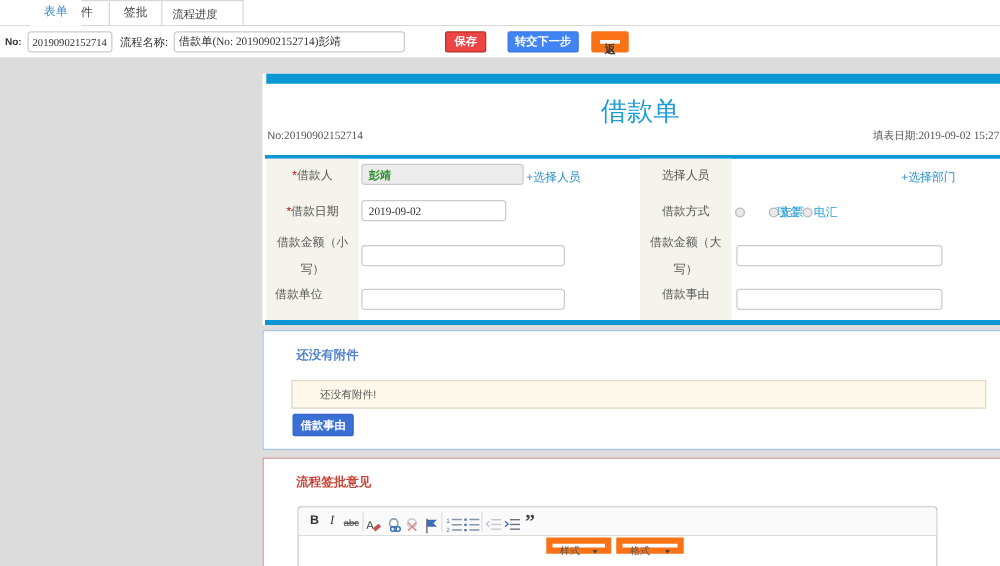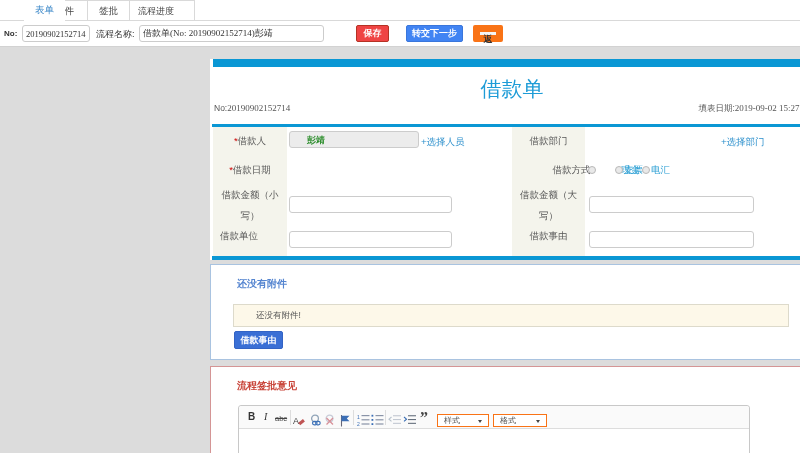--- a/index.html
+++ b/index.html
@@ -34,21 +34,21 @@
   font-size:21px; color:#1e9cd7; }
 #p1 .norow { position:absolute; left:4px; top:44px; width:597px; height:16px;
   font-size:8.5px; color:#555; }
 #p1 .norow .r { position:absolute; right:0; top:0; }
 #ftable { position:absolute; left:2px; top:65px; width:600px; height:136px;
   border-top:3px solid #0a97d4; border-bottom:4px solid #0a97d4; background:#fff; }
 .stripe { position:absolute; top:0; height:129px; background:#f4f4ec; }
 .flabel { position:absolute; font-size:9.5px; color:#555; text-align:center; line-height:10px; }
 .flabel .req { color:#c00; }
 .finput { position:absolute; height:17px; border:1px solid #ccc; border-radius:3px;
-  background:#fff; font-size:9px; color:#333; padding:0 17px; line-height:16px; }
+  background:#fff; font-size:9px; color:#333; padding:0 5px; line-height:16px; }
 .finput.dis { background:#ececec; color:#2f8f2f; font-weight:bold; }
 .flink { position:absolute; font-size:9.5px; color:#2b8fcc; }
 .radio { position:absolute; width:8px; height:8px; border-radius:50%;
   background:#e9e9e9; border:1px solid #b8b8b8; }
 .rlabel { position:absolute; font-size:9.5px; color:#2b9fd4; }
 
 
 #p2 { position:absolute; left:210px; top:264px; width:604px; height:96px; background:#fff;
   border:1px solid #a9c3e0; }
 #p2 .t { position:absolute; left:26px; top:12px; font-size:10px; font-weight:bold; color:#5585d0; }
@@ -62,21 +62,21 @@
 
 #p3 { position:absolute; left:210px; top:366px; width:604px; height:120px; background:#fff;
   border:1px solid #d49595; }
 #p3 .t { position:absolute; left:26px; top:12px; font-size:10px; font-weight:bold; color:#c9453a; }
 #editor { position:absolute; left:27px; top:38px; width:512px; height:90px;
   border:1px solid #c8c8c8; border-radius:3px; background:#fff; }
 #editor .tb { position:absolute; left:0; top:0; width:510px; height:23px; background:#fafafa;
   border-bottom:1px solid #ddd; border-radius:3px 3px 0 0; }
 .ti { position:absolute; top:3px; height:17px; color:#333; }
 .sep { position:absolute; top:4px; width:1px; height:15px; background:#ddd; }
-.dd { position:absolute; top:8px; height:13px; border:1px solid #f97316; background:#fff;
+.dd { position:absolute; top:24px; height:13px; border:5px solid #f97316; background:#fff;
   font-size:8px; color:#555; line-height:12px; padding-left:6px; }
 .dd .arr { position:absolute; right:6px; top:4.5px; width:0; height:0;
   border-left:2.5px solid transparent; border-right:2.5px solid transparent; border-top:3.5px solid #444; }
 </style>
 </head>
 <body>
 <div id="stage">
 
   <div id="tabs">
     <div class="bline"></div>
@@ -105,25 +105,26 @@
       <span>No:<span style="font-family:'Liberation Serif',serif;font-size:9px;">20190902152714</span></span>
       <span class="r">填表日期:<span style="font-family:'Liberation Serif',serif;font-size:9px;">2019-09-02 15:27:14</span></span>
     </div>
     <div id="ftable">
       <div class="stripe" style="left:1px;width:74px;"></div>
       <div class="stripe" style="left:300px;width:73px;"></div>
 
       <div class="flabel" style="left:1px;width:74px;top:9px;"><span class="req">*</span>借款人</div>
       <div class="finput dis" style="left:77px;width:130px;top:4px;">彭靖</div>
       <div class="flink" style="left:209px;top:9px;">+选择人员</div>
-      <div class="flabel" style="left:300px;width:73px;top:9px;">借款部门</div>
+      <div class="flabel" style="left:300px;width:73px;top:9px;">选择人员</div>
       <div class="flink" style="left:509px;top:9px;">+选择部门</div>
 
       <div class="flabel" style="left:1px;width:74px;top:38px;"><span class="req">*</span>借款日期</div>
-      <div class="flabel" style="left:300px;width:73px;top:38px;margin-left:23px;">借款方式</div>
+      <div class="finput" style="left:77px;width:116px;top:33px;font-family:'Liberation Serif',serif;font-size:9px;">2019-09-02</div>
+      <div class="flabel" style="left:300px;width:73px;top:38px;">借款方式</div>
       <div class="radio" style="left:376px;top:39px;"></div>
       <div class="rlabel" style="left:385px;top:37px;margin-left:24px;">现金</div>
       <div class="radio" style="left:403px;top:39px;"></div>
       <div class="rlabel" style="left:412px;top:37px;">支票</div>
       <div class="radio" style="left:430px;top:39px;"></div>
       <div class="rlabel" style="left:439px;top:37px;">电汇</div>
 
       <div class="flabel" style="left:1px;width:74px;top:58px;line-height:20.5px;">借款金额（小<br>写）</div>
       <div class="finput" style="left:77px;width:163px;top:69px;"></div>
       <div class="flabel" style="left:300px;width:73px;top:58px;line-height:20.5px;">借款金额（大<br>写）</div>

